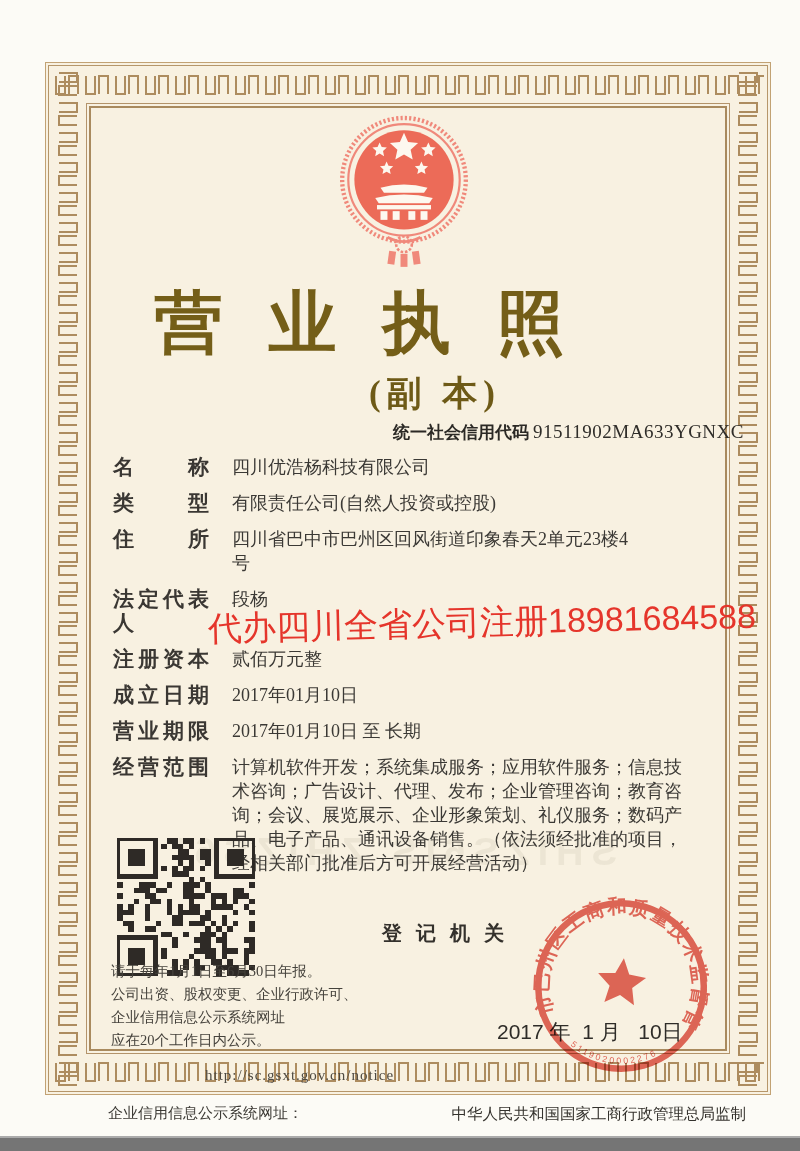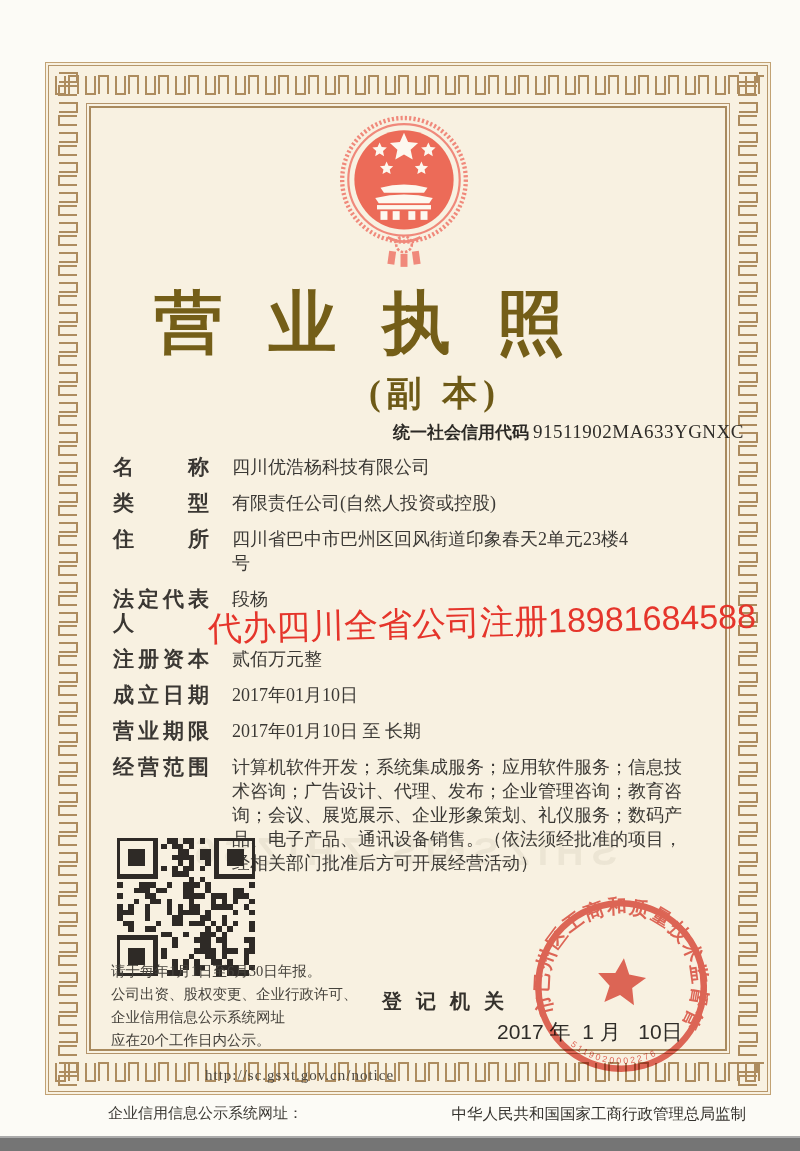--- a/index.html
+++ b/index.html
@@ -53,21 +53,21 @@
   
   .ghost{position:absolute;left:168px;top:831px;z-index:1;font-size:38px;font-weight:bold;
     letter-spacing:8px;color:rgba(140,125,100,0.10);transform:scaleX(-1);white-space:nowrap;}
 
   
   .qr{position:absolute;left:117px;top:838px;width:138px;height:138px;z-index:2;}
   .qr-notes{position:absolute;left:111px;top:960px;z-index:2;}
   .qr-notes div{font-size:14.5px;color:#45423c;line-height:23px;font-weight:500;font-family:Liberation Serif, serif;}
 
   
-  .reg-label{position:absolute;left:382px;top:988px;z-index:2;font-size:20px;font-weight:600;
+  .reg-label{position:absolute;left:382px;top:920px;z-index:2;font-size:20px;font-weight:600;
     color:#34312c;letter-spacing:14px;white-space:nowrap;text-align:right;}
   .reg-date{position:absolute;left:497px;top:1018px;z-index:3;font-size:21px;color:#2e2c28;
     white-space:pre;font-weight:500;}
   .seal{position:absolute;left:528px;top:893px;width:186px;height:186px;z-index:6;
     opacity:.88;transform:rotate(6deg);mix-blend-mode:multiply;}
 
   
   .footer-left{position:absolute;left:108px;top:1104px;font-size:15px;color:#3c3a35;z-index:2;text-align:center;}
   .footer-right{position:absolute;right:54px;top:1104px;font-size:15.5px;color:#34322d;z-index:2;}
 

